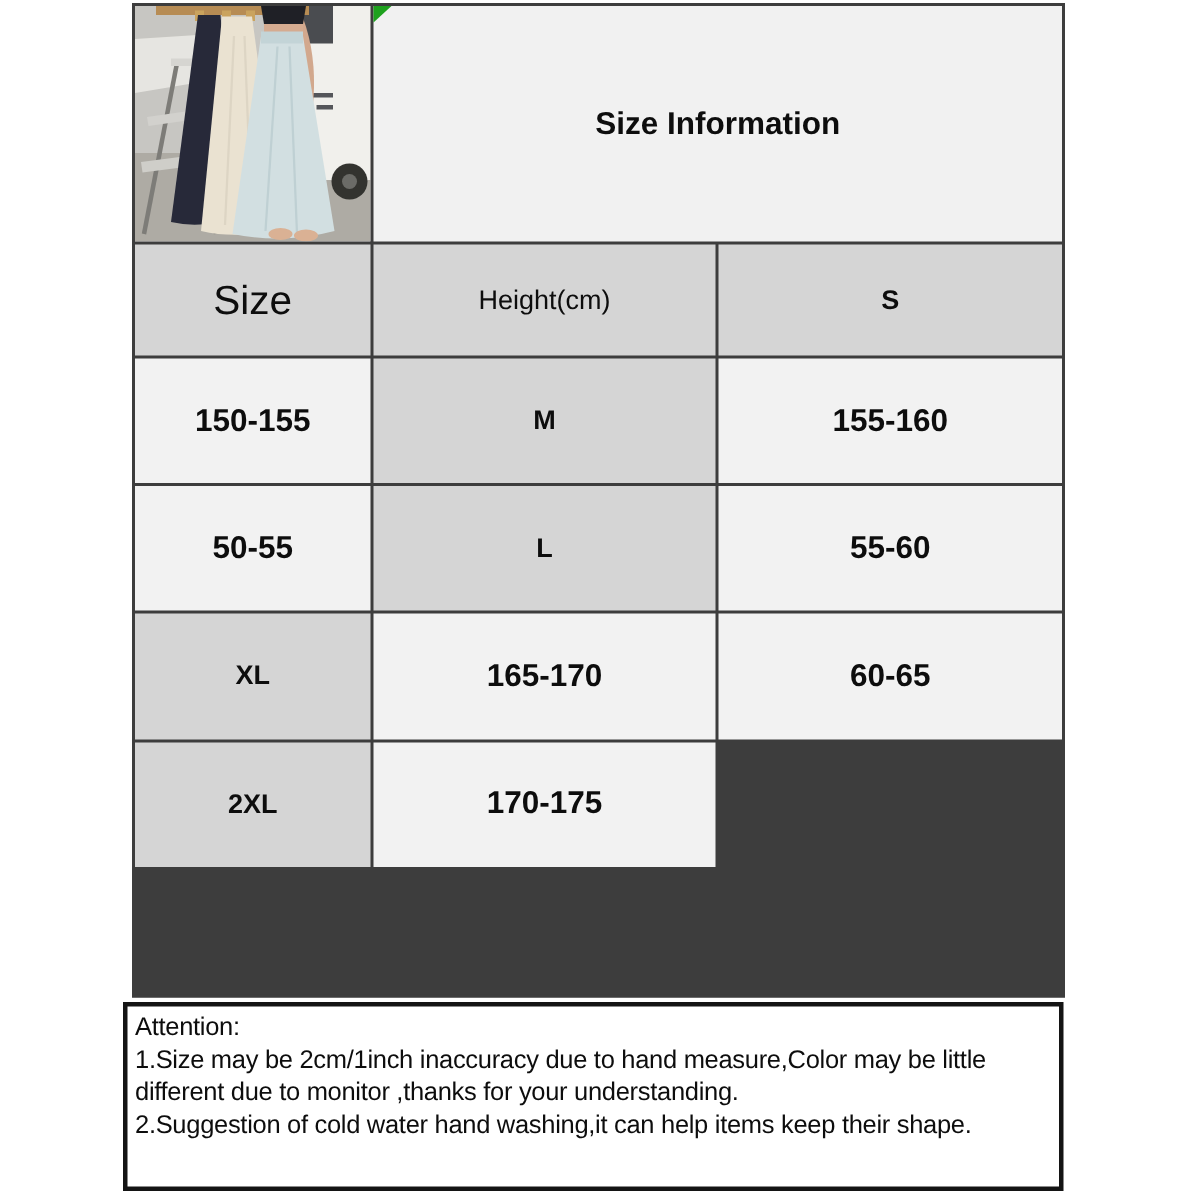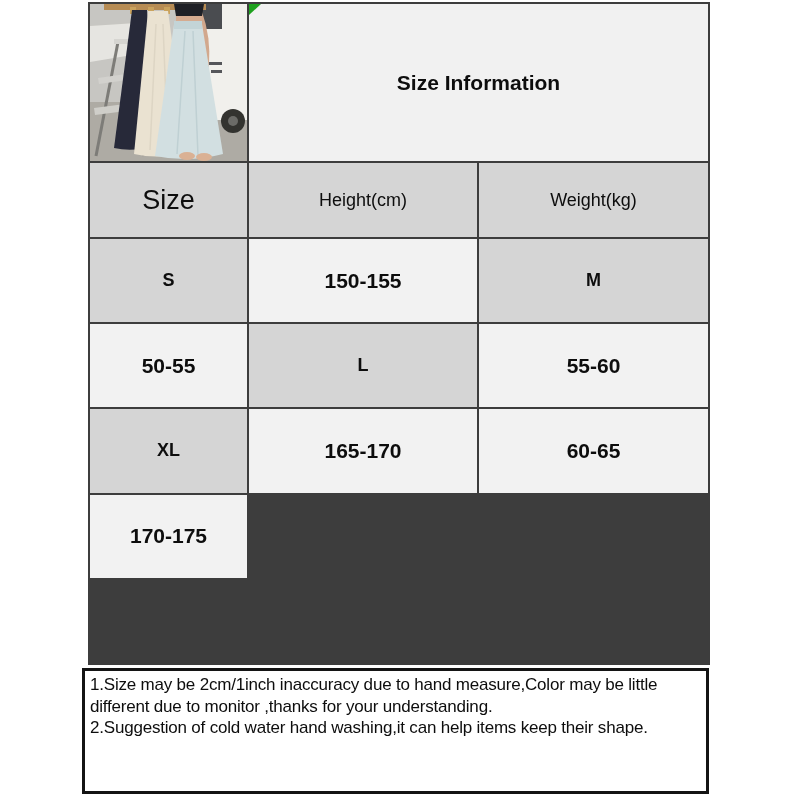--- a/index.html
+++ b/index.html
@@ -77,38 +77,40 @@
       </svg>
     </div>
 
     <div class="cell title-cell">
       <span class="corner"></span>
       <span class="title-text">Size Information</span>
     </div>
 
     <div class="cell hcell size-col">Size</div>
     <div class="cell hcell">Height(cm)</div>
-    <div class="cell hcell">Weight(kg)</div>
 
     <div class="cell scell">S</div>
     <div class="cell dcell">150-155</div>
 
     <div class="cell scell">M</div>
+    <div class="cell dcell">155-160</div>
     <div class="cell dcell">50-55</div>
 
     <div class="cell scell">L</div>
     <div class="cell dcell">55-60</div>
 
     <div class="cell scell">XL</div>
     <div class="cell dcell">165-170</div>
     <div class="cell dcell">60-65</div>
 
+    <div class="cell scell">2XL</div>
     <div class="cell dcell">170-175</div>
 
   </div>
 
   <div class="attention-box">
+    <div class="attention-line">Attention:</div>
     <div class="attention-line">1.Size may be 2cm/1inch inaccuracy due to hand measure,Color may be little</div>
     <div class="attention-line">different due to monitor ,thanks for your understanding.</div>
     <div class="attention-line">2.Suggestion of cold water hand washing,it can help items keep their shape.</div>
   </div>
 
 </div>
 
 </body></html>

